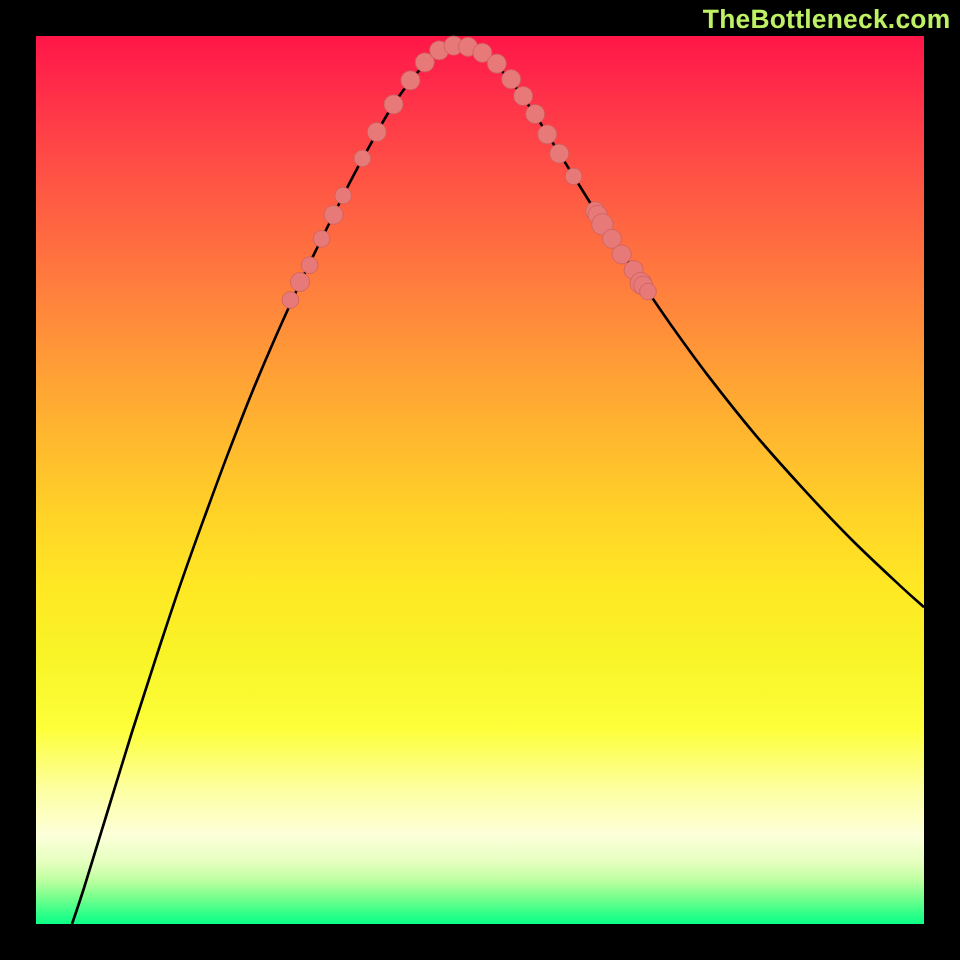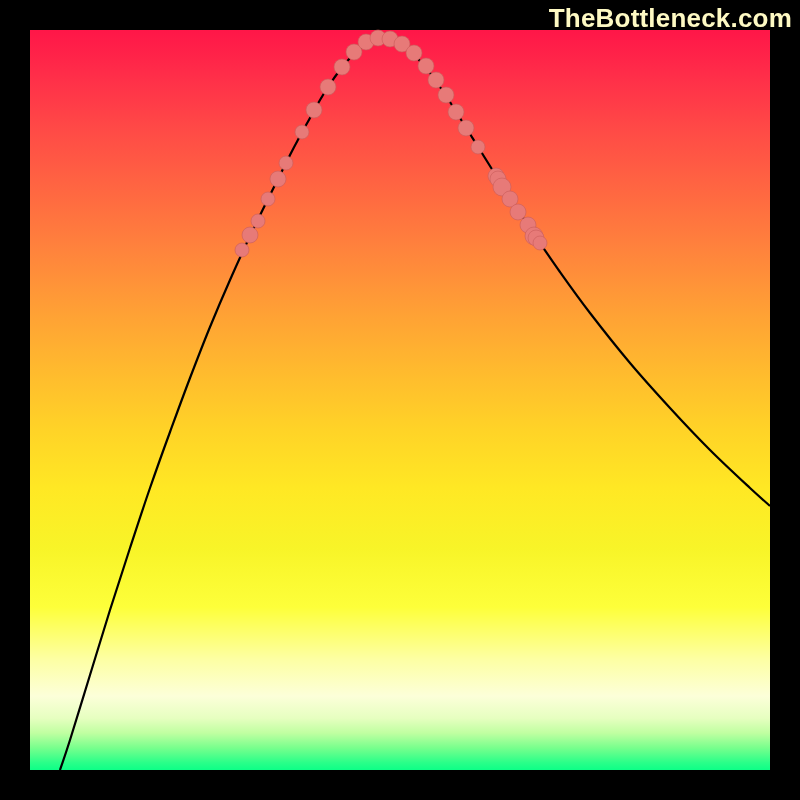--- a/index.html
+++ b/index.html
@@ -49,23 +49,23 @@
     top: 0;
     width: 740px;
     height: 740px;
     overflow: visible;
   }
   .watermark {
     position: absolute;
     top: 3px;
     right: 8px;
     font-family: Arial, Helvetica, sans-serif;
-    font-size: 26px;
+    font-size: 22px;
     font-weight: 600;
-    color: #fef9c3;
+    color: #bef264;
     letter-spacing: 0.2px;
   }
 </style>
 </head>
 <body>
 
 <div class="frame">
   <div class="watermark">TheBottleneck.com</div>
   <div class="plot-area">
     <svg class="curve" viewBox="0 0 740 740" preserveAspectRatio="none">

